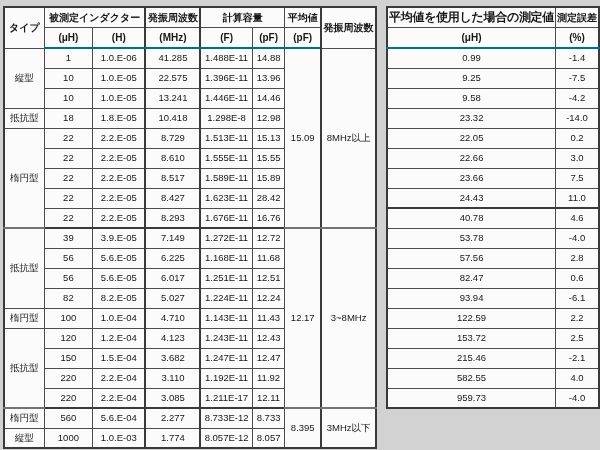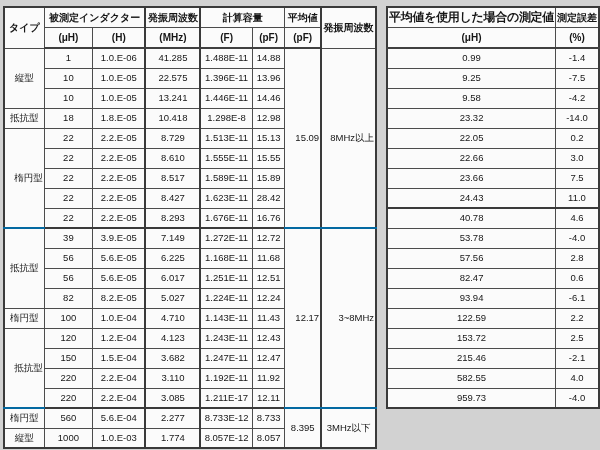--- a/index.html
+++ b/index.html
@@ -24,27 +24,27 @@
   th,td{
     border:1px solid #4c4c4c;
     text-align:center;vertical-align:middle;
     font-weight:normal;
     padding:0 1px;
     font-size:9.5px;
     line-height:1.1;
     overflow:hidden;white-space:nowrap;
   }
   thead th{font-size:10px;height:19px;font-weight:bold;}
-  thead tr.units th{border-bottom:2px solid #404040;text-align:center;}
+  thead tr.units th{border-bottom:2px solid #0369a1;text-align:center;}
   tbody tr{height:20px;}
   
   .tl{border-left-width:2px;border-left-color:#3a3a3a;}
   
   tr.gend td{border-bottom:2px solid #3a3a3a;}
-  td.bend{border-bottom:2px solid #0369a1;text-align:right;}
+  td.bend{border-bottom:2px solid #737373;}
   .rt-head{font-size:12px;letter-spacing:-0.3px;}
 </style>
 </head>
 <body>
 
 <div class="tables-wrap">
 
   <table>
     <colgroup>
       <col style="width:48px">

